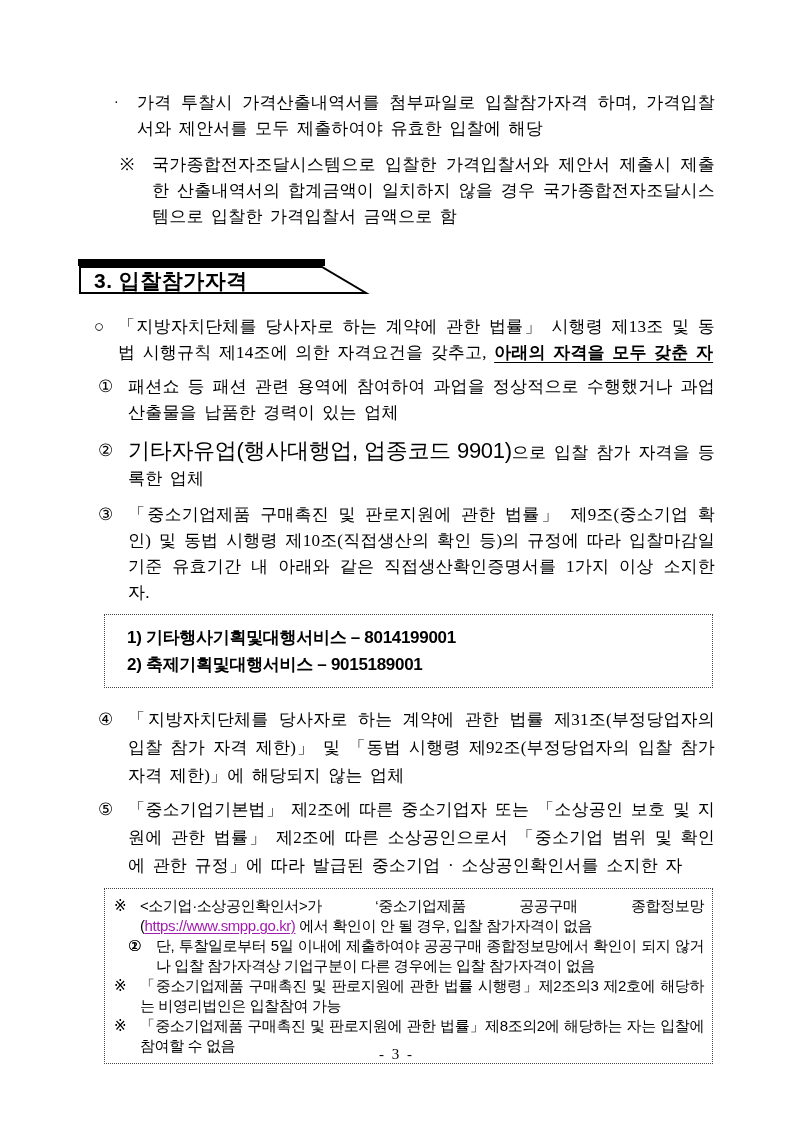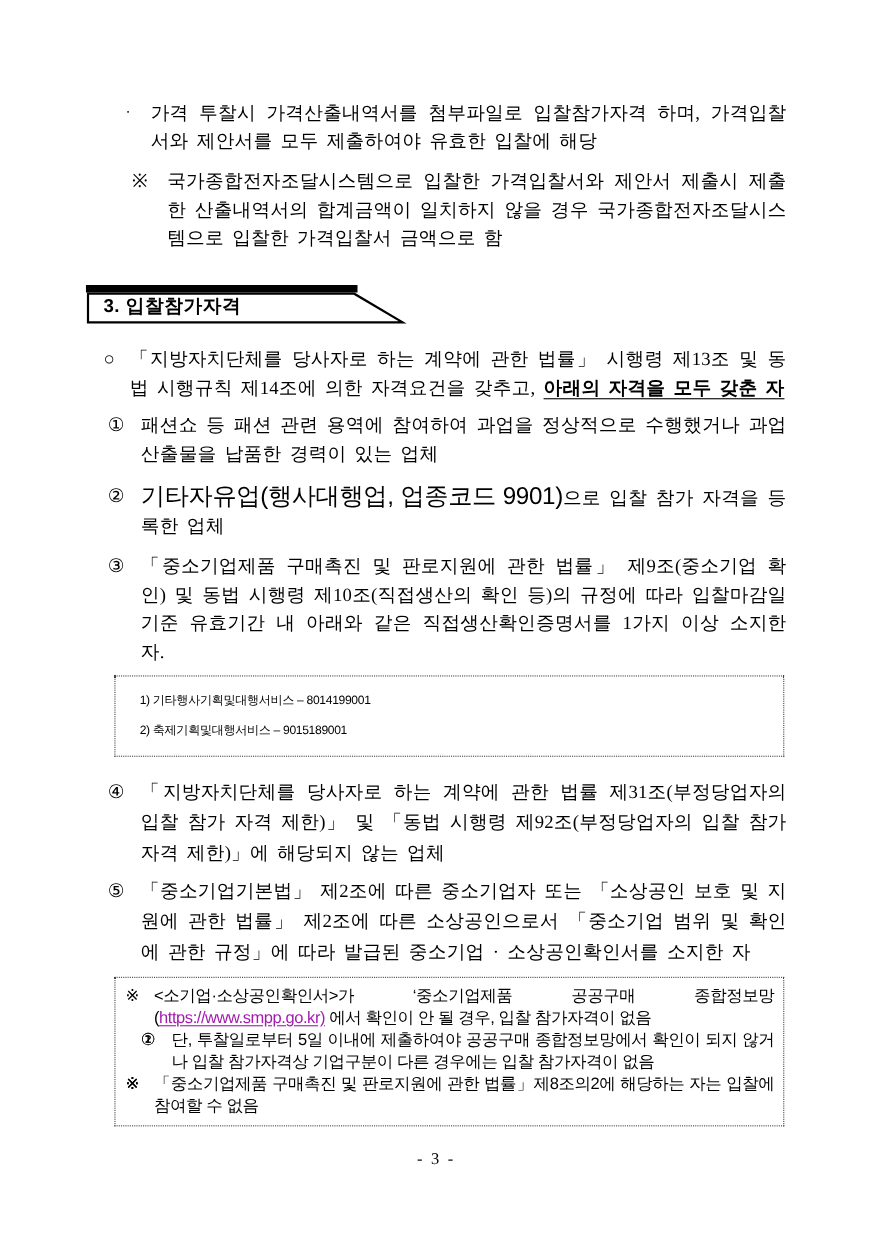--- a/index.html
+++ b/index.html
@@ -70,35 +70,35 @@
     width: 292px;
     height: 38px;
   }
   .banner svg { position: absolute; left: 0; top: 0; }
   .banner-title {
     position: absolute;
     left: 16px;
     top: 9px;
     font-family: "Liberation Sans", "DejaVu Sans", sans-serif;
     font-weight: 700;
-    font-size: 17px;
+    font-size: 21px;
     letter-spacing: 0.5px;
     white-space: nowrap;
   }
 
   
   .cert-box {
     margin-top: 8px;
     margin-left: 26px;
     margin-right: 2px;
     border: 1px dotted #444444;
     padding: 9px 10px 9px 22px;
     font-family: "Liberation Sans", "DejaVu Sans", sans-serif;
-    font-weight: 400;
-    font-size: 11px;
+    font-weight: 700;
+    font-size: 17px;
     line-height: 27px;
     letter-spacing: -0.3px;
   }
 
   
   .notice-box {
     margin-top: 8px;
     margin-left: 26px;
     margin-right: 2px;
     border: 1px dotted #444444;
@@ -205,20 +205,21 @@
       </div>
       <div class="nb-sub">
         <span class="marker">①</span>
       </div>
       <div class="nb-sub">
         <span class="marker">②</span>
         <span>단, 투찰일로부터 5일 이내에 제출하여야 공공구매 종합정보망에서 확인이 되지 않거나 입찰 참가자격상 기업구분이 다른 경우에는 입찰 참가자격이 없음</span>
       </div>
       <div class="nb-note">
         <span class="marker">※</span>
+        <span>「중소기업제품 구매촉진 및 판로지원에 관한 법률 시행령」제2조의3 제2호에 해당하는 비영리법인은 입찰참여 가능</span>
       </div>
       <div class="nb-note">
         <span class="marker">※</span>
         <span>「중소기업제품 구매촉진 및 판로지원에 관한 법률」제8조의2에 해당하는 자는 입찰에 참여할 수 없음</span>
       </div>
     </div>
 
   </div>
 
   <div class="footer">- 3 -</div>

